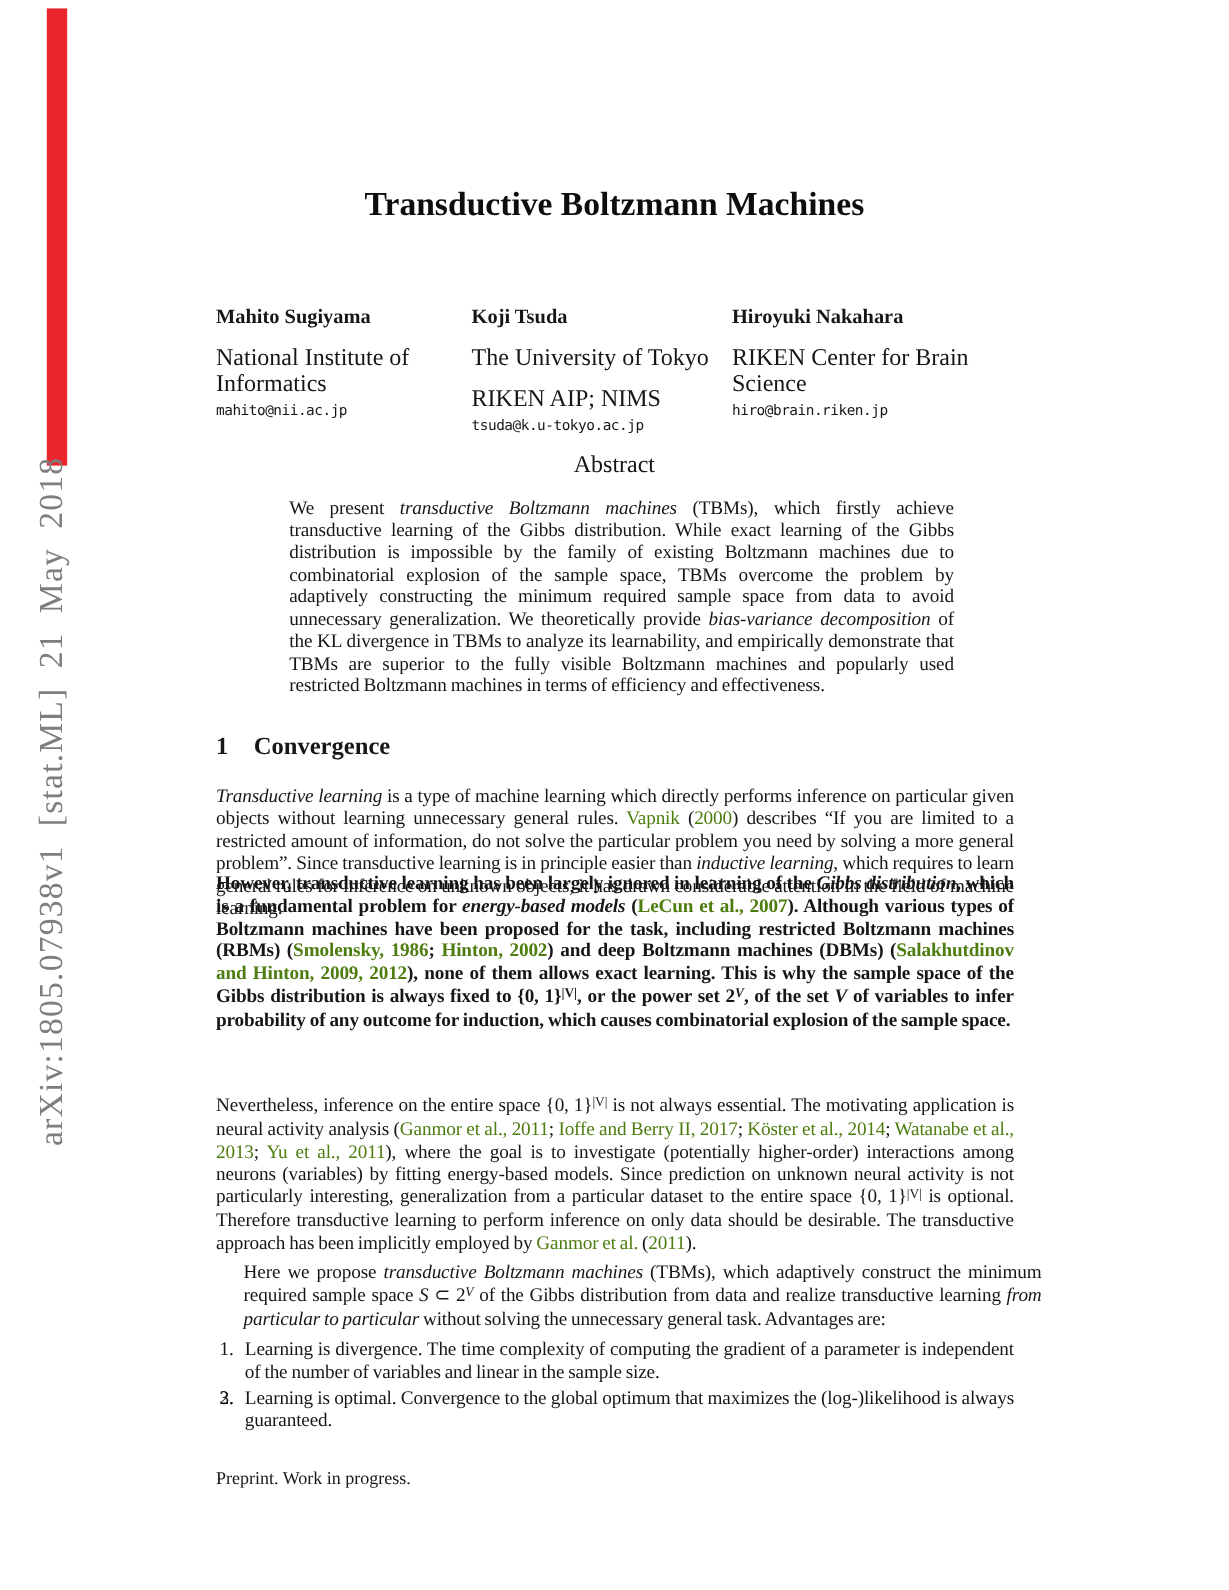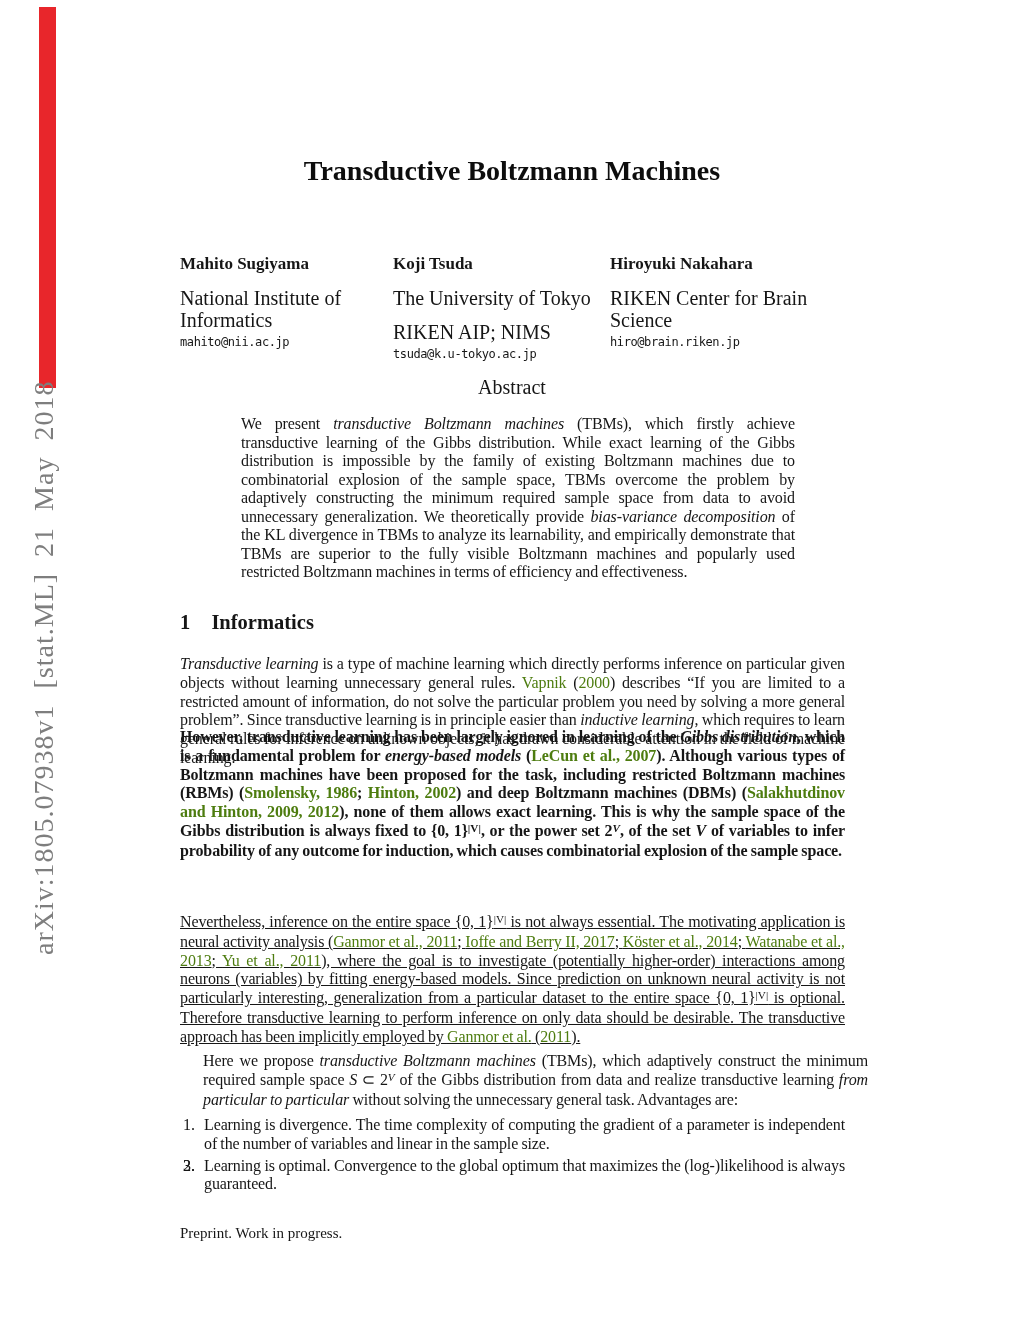--- a/index.html
+++ b/index.html
@@ -42,21 +42,21 @@
   .sec-heading { position: absolute; left: 180px; top: 611px; font-size: 20.5px; font-weight: bold; }
   .sec-num { margin-right: 16px; }
 
   .par {
     position: absolute; left: 180px; width: 665px;
     font-size: 16px; line-height: 18.8px; text-align: justify;
     letter-spacing: -0.12px; word-spacing: -0.6px;
   }
   .p1 { top: 655px; }
   .p2 { top: 728px; font-weight: bold; }
-  .p3 { top: 913px; text-decoration: underline; }
+  .p3 { top: 913px; }
   .p4 { top: 1052px; margin-left: 23px; }
 
   .advlist { position: absolute; left: 183px; top: 1116px; width: 662px; }
   .li {
     position: relative; padding-left: 21px; margin-bottom: 3px;
     font-size: 16px; line-height: 18.8px; text-align: justify;
     letter-spacing: -0.12px; word-spacing: -0.6px;
   }
   .li-num { position: absolute; left: 0; top: 0; }
 
@@ -95,21 +95,21 @@
     <div class="affil">The University of Tokyo</div>
     <div class="affil">RIKEN AIP; NIMS</div>
     <div class="email">tsuda@k.u-tokyo.ac.jp</div>
   </div>
 
   <div class="abs-heading">Abstract</div>
   <div class="abs-body"><span>We present </span><span class="sg-i">transductive Boltzmann machines</span><span> (TBMs), which firstly achieve transductive learning of the Gibbs distribution. While exact learning of the Gibbs distribution is impossible by the family of existing Boltzmann machines due to combinatorial explosion of the sample space, TBMs overcome the problem by adaptively constructing the minimum required sample space from data to avoid unnecessary generalization. We theoretically provide </span><span class="sg-i">bias-variance decomposition</span><span> of the KL divergence in TBMs to analyze its learnability, and empirically demonstrate that TBMs are superior to the fully visible Boltzmann machines and popularly used restricted Boltzmann machines in terms of efficiency and effectiveness.</span></div>
 
   <div class="sec-heading">
     <span class="sec-num">1</span>
-    <span class="sec-title">Informatics</span>
+    <span class="sec-title">Convergence</span>
   </div>
 
   <div class="par p1"><span class="sg-i">Transductive learning</span><span> is a type of machine learning which directly performs inference on particular given objects without learning unnecessary general rules. </span><span class="sg-c">Vapnik</span><span> (</span><span class="sg-c">2000</span><span>) describes “If you are limited to a restricted amount of information, do not solve the particular problem you need by solving a more general problem”. Since transductive learning is in principle easier than </span><span class="sg-i">inductive learning</span><span>, which requires to learn general rules for inference on unknown objects, it has drawn considerable attention in the field of machine learning.</span></div>
   <div class="par p2"><span>However, transductive learning has been largely ignored in learning of the </span><span class="sg-i">Gibbs distribution</span><span>, which is a fundamental problem for </span><span class="sg-i">energy-based models</span><span> (</span><span class="sg-c">LeCun et al., 2007</span><span>). Although various types of Boltzmann machines have been proposed for the task, including restricted Boltzmann machines (RBMs) (</span><span class="sg-c">Smolensky, 1986</span><span>; </span><span class="sg-c">Hinton, 2002</span><span>) and deep Boltzmann machines (DBMs) (</span><span class="sg-c">Salakhutdinov and Hinton, 2009, 2012</span><span>), none of them allows exact learning. This is why the sample space of the Gibbs distribution is always fixed to {0, 1}</span><span class="sg-sup">|V|</span><span>, or the power set 2</span><span class="sg-supi">V</span><span>, of the set </span><span class="sg-i">V</span><span> of variables to infer probability of any outcome for induction, which causes combinatorial explosion of the sample space.</span></div>
   <div class="par p3"><span>Nevertheless, inference on the entire space {0, 1}</span><span class="sg-sup">|V|</span><span> is not always essential. The motivating application is neural activity analysis (</span><span class="sg-c">Ganmor et al., 2011</span><span>; </span><span class="sg-c">Ioffe and Berry II, 2017</span><span>; </span><span class="sg-c">Köster et al., 2014</span><span>; </span><span class="sg-c">Watanabe et al., 2013</span><span>; </span><span class="sg-c">Yu et al., 2011</span><span>), where the goal is to investigate (potentially higher-order) interactions among neurons (variables) by fitting energy-based models. Since prediction on unknown neural activity is not particularly interesting, generalization from a particular dataset to the entire space {0, 1}</span><span class="sg-sup">|V|</span><span> is optional. Therefore transductive learning to perform inference on only data should be desirable. The transductive approach has been implicitly employed by </span><span class="sg-c">Ganmor et al.</span><span> (</span><span class="sg-c">2011</span><span>).</span></div>
   <div class="par p4"><span>Here we propose </span><span class="sg-i">transductive Boltzmann machines</span><span> (TBMs), which adaptively construct the minimum required sample space </span><span class="sg-i">S</span><span> ⊂ 2</span><span class="sg-supi">V</span><span> of the Gibbs distribution from data and realize transductive learning </span><span class="sg-i">from particular to particular</span><span> without solving the unnecessary general task. Advantages are:</span></div>
 
   <div class="advlist">
     <div class="li">
       <span class="li-num">1.</span>

